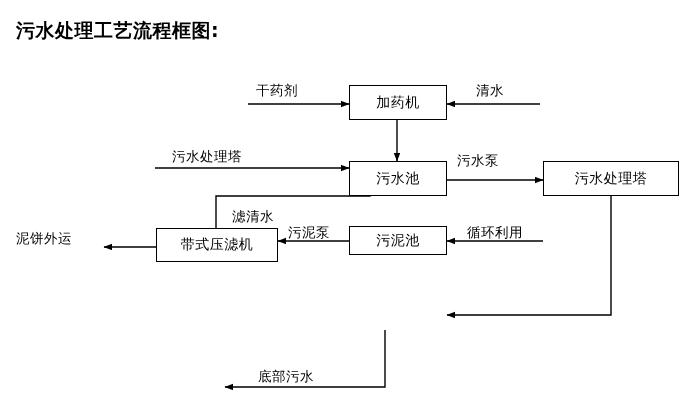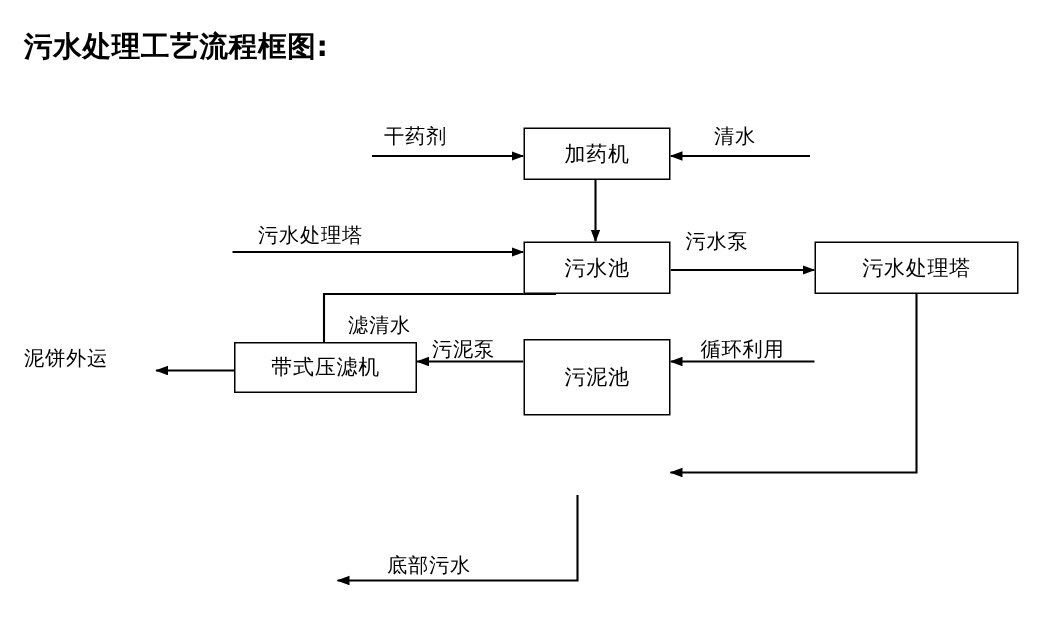--- a/index.html
+++ b/index.html
@@ -107,21 +107,21 @@
   </div>
 
   <div class="node" style="left:543px; top:161px; width:136px; height:35px;">
     <span>污水处理塔</span>
   </div>
 
   <div class="node" style="left:156px; top:228px; width:122px; height:34px;">
     <span>带式压滤机</span>
   </div>
 
-  <div class="node" style="left:349px; top:226px; width:98px; height:51px;">
+  <div class="node" style="left:349px; top:226px; width:98px; height:29px;">
     <span>污泥池</span>
   </div>
 
 
   <div class="edge-label" style="left:256px; top:82px;">干药剂</div>
 
   <div class="edge-label" style="left:476px; top:82px;">清水</div>
 
   <div class="edge-label" style="left:172px; top:148px;">污水处理塔</div>
 

